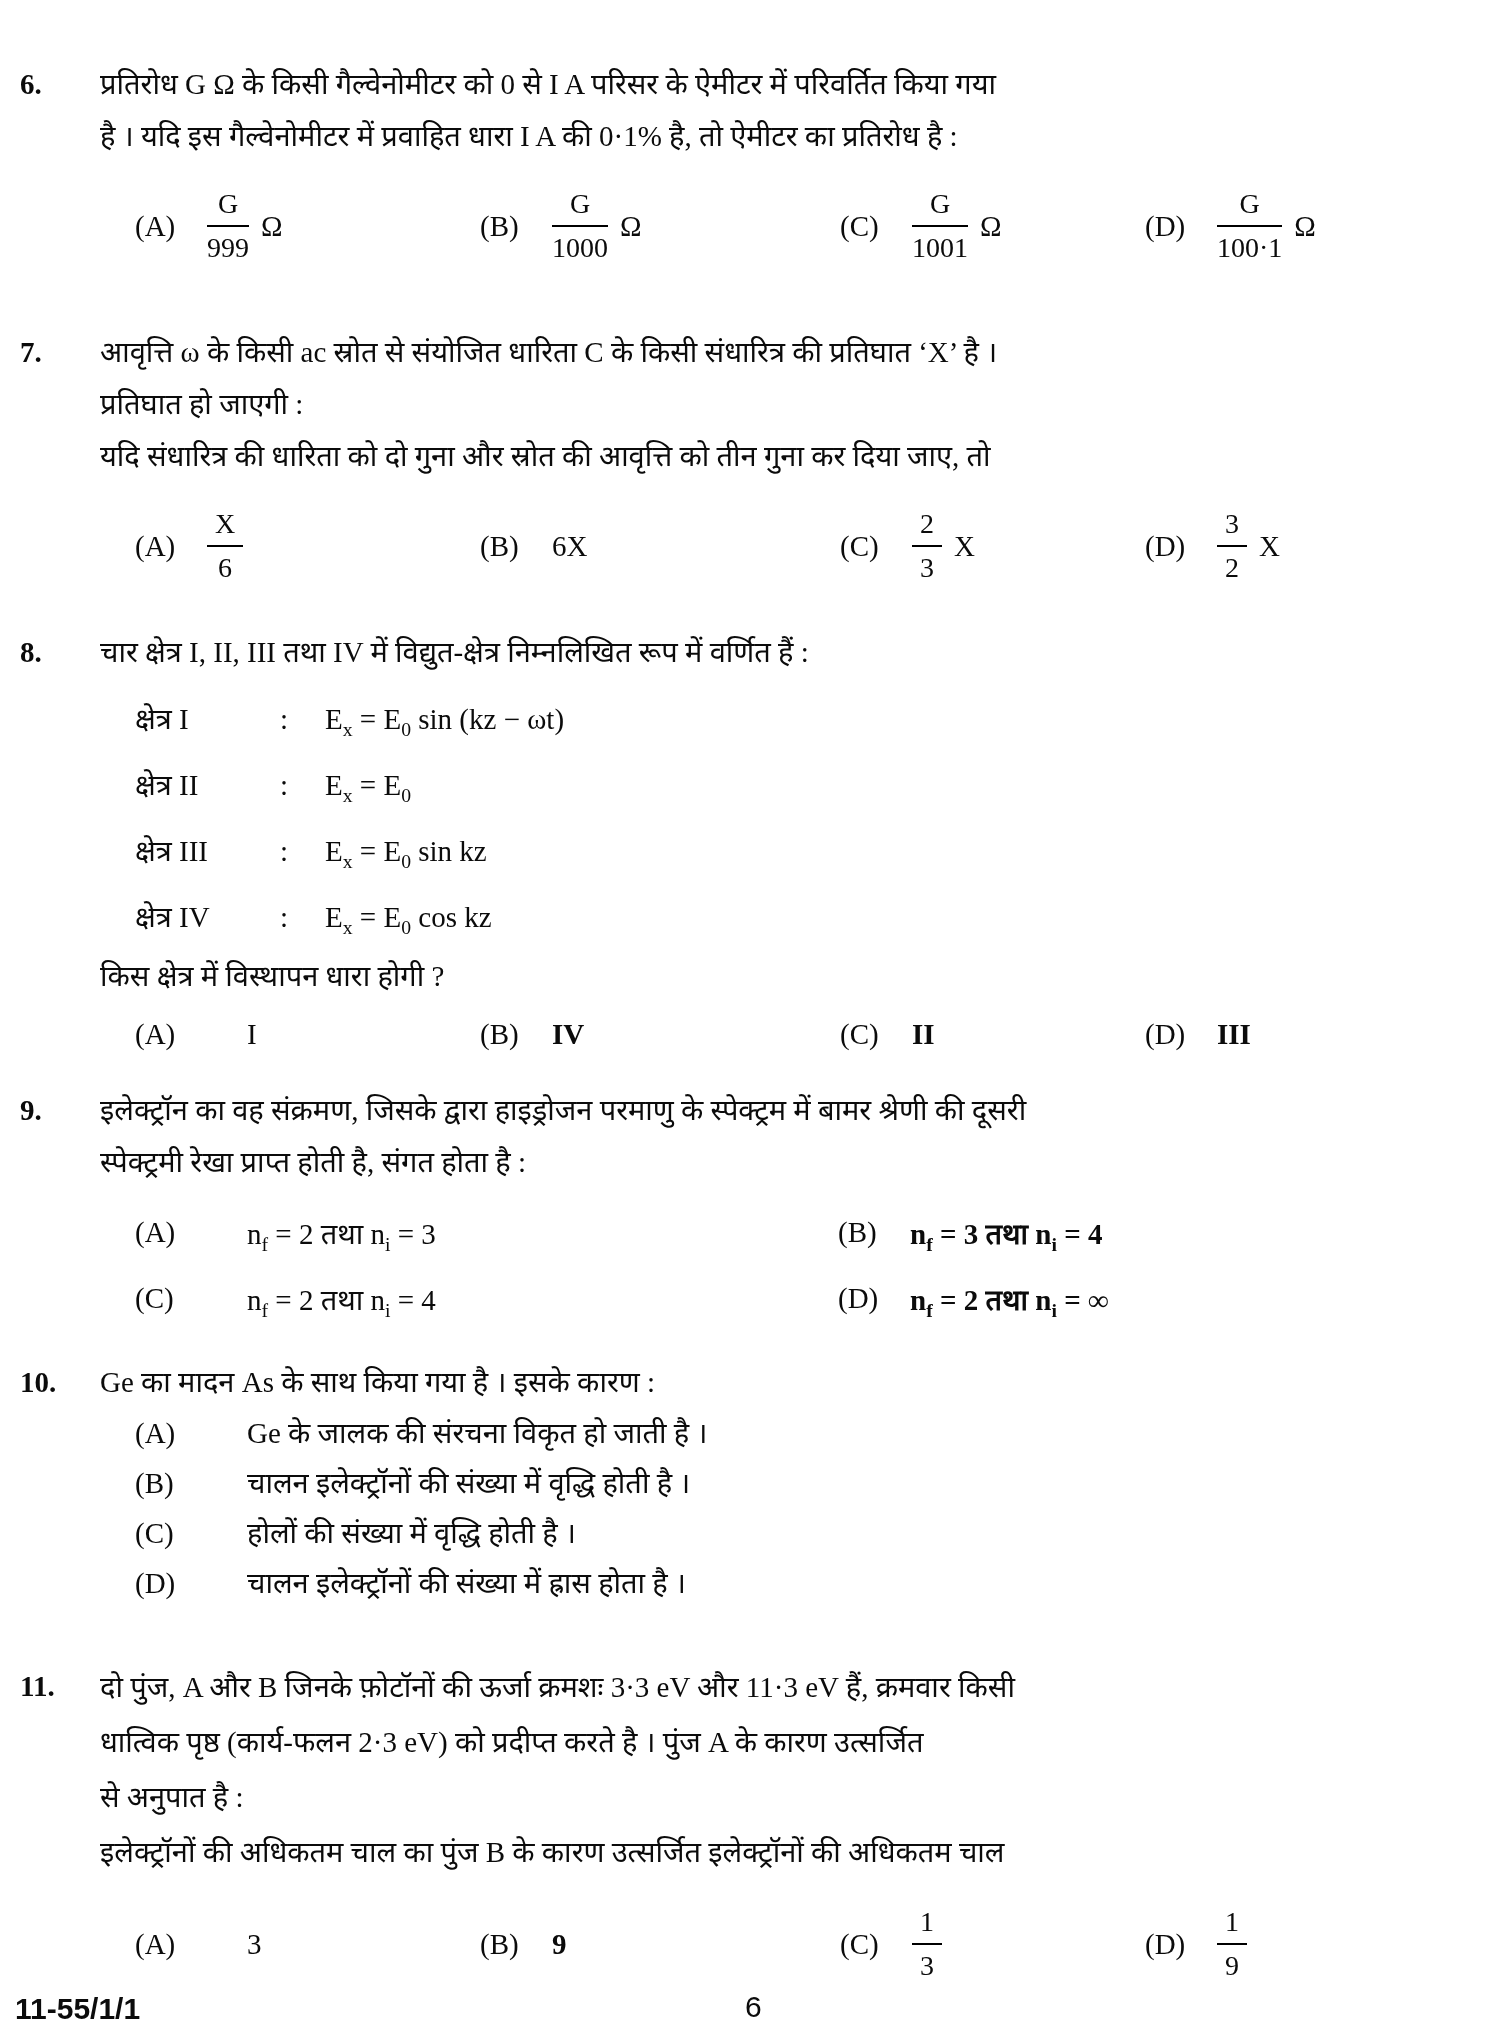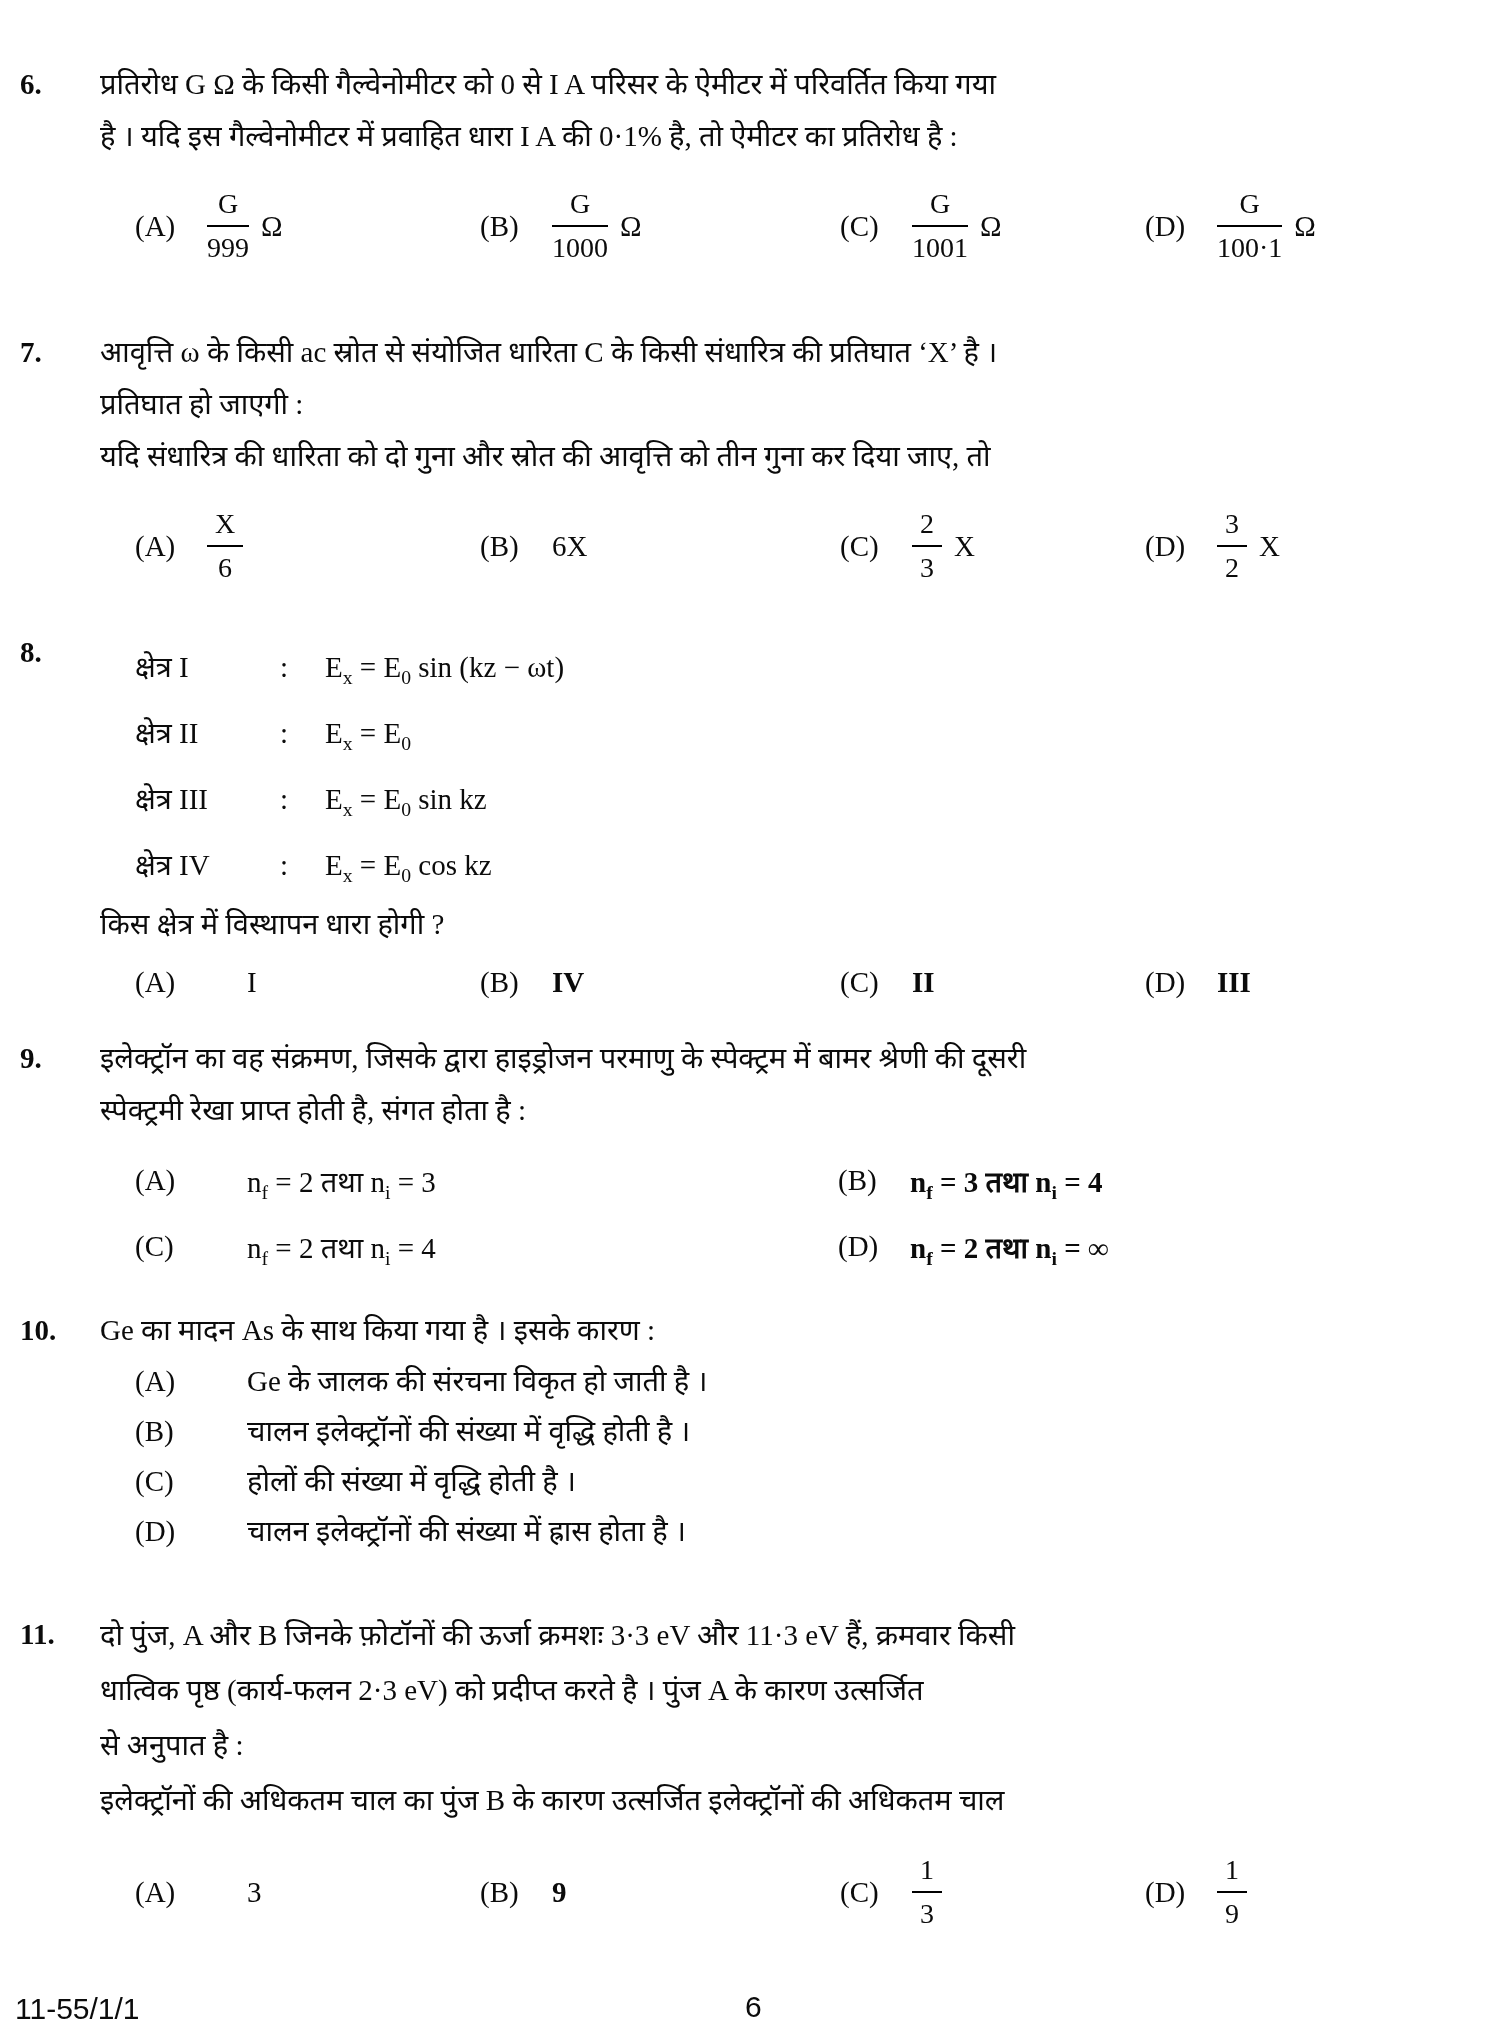--- a/index.html
+++ b/index.html
@@ -53,21 +53,21 @@
   .mb-q9{margin-bottom:30px;}
   .mb-q10{margin-bottom:52px;justify-content:flex-end;}
   .q8-intro{height:52px;line-height:52px;white-space:nowrap;}
   .q8-fields{margin-top:8px;}
   .q8-question{height:52px;line-height:52px;white-space:nowrap;}
   .q9-row2{margin-top:10px;}
   .q9-row1{margin-top:16px;}
   .q10-intro{height:52px;line-height:52px;white-space:nowrap;}
   .q11-opts{margin-top:22px;}
   
-  .footer-code{position:absolute;left:15px;top:1992px;font-family:"Liberation Sans","DejaVu Sans",sans-serif;font-weight:normal;font-size:30px;}
+  .footer-code{position:absolute;left:15px;top:1992px;font-family:"Liberation Sans","DejaVu Sans",sans-serif;font-weight:bold;font-size:30px;}
   .footer-page{position:absolute;left:745px;top:1990px;font-family:"Liberation Sans","DejaVu Sans",sans-serif;font-size:30px;}
 </style>
 </head>
 <body>
 
 <div class="page">
 
   <div class="q mb-q6">
     <div class="qnum">6.</div>
     <div class="qbody">
@@ -144,20 +144,21 @@
             </span>
           <span class="fsuffix">X</span>
         </div>
       </div>
     </div>
   </div>
 
   <div class="q mb-q8">
     <div class="qnum">8.</div>
     <div class="qbody">
+      <div class="q8-intro">चार क्षेत्र I, II, III तथा IV में विद्युत-क्षेत्र निम्नलिखित रूप में वर्णित हैं :</div>
       <div class="q8-fields">
         <div class="field">
           <span class="fregion">क्षेत्र I</span><span class="fcolon">:</span><span><span>E</span><sub>x</sub><span> = E</span><sub>0</sub><span> sin (kz − ωt)</span></span>
         </div>
         <div class="field">
           <span class="fregion">क्षेत्र II</span><span class="fcolon">:</span><span><span>E</span><sub>x</sub><span> = E</span><sub>0</sub><span></span></span>
         </div>
         <div class="field">
           <span class="fregion">क्षेत्र III</span><span class="fcolon">:</span><span><span>E</span><sub>x</sub><span> = E</span><sub>0</sub><span> sin kz</span></span>
         </div>

